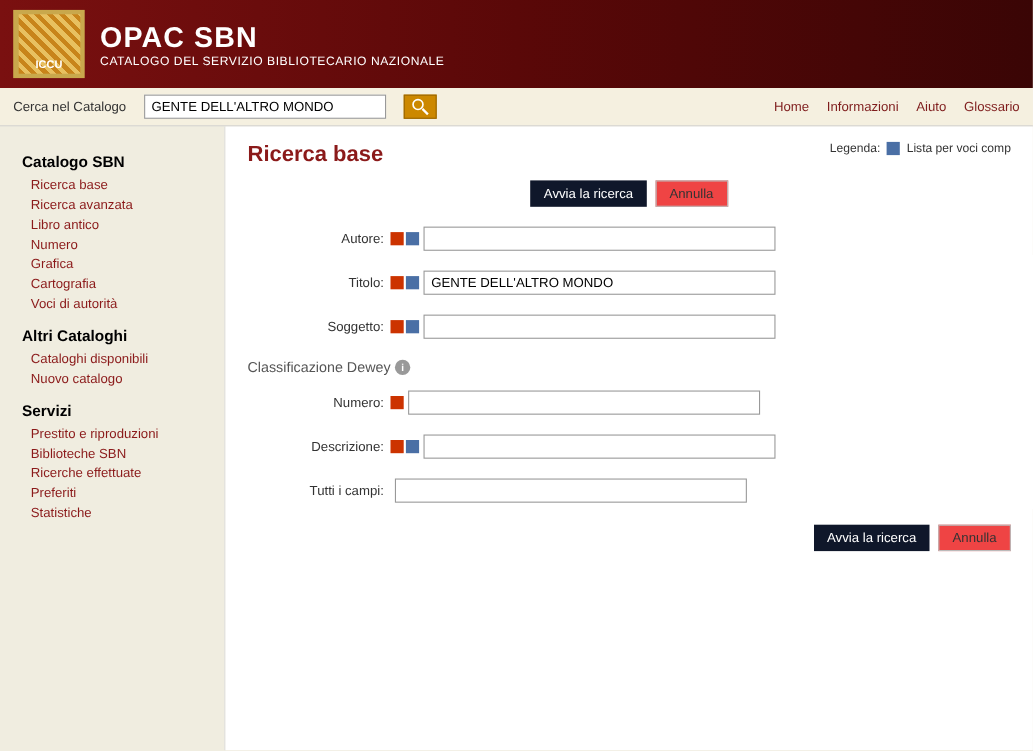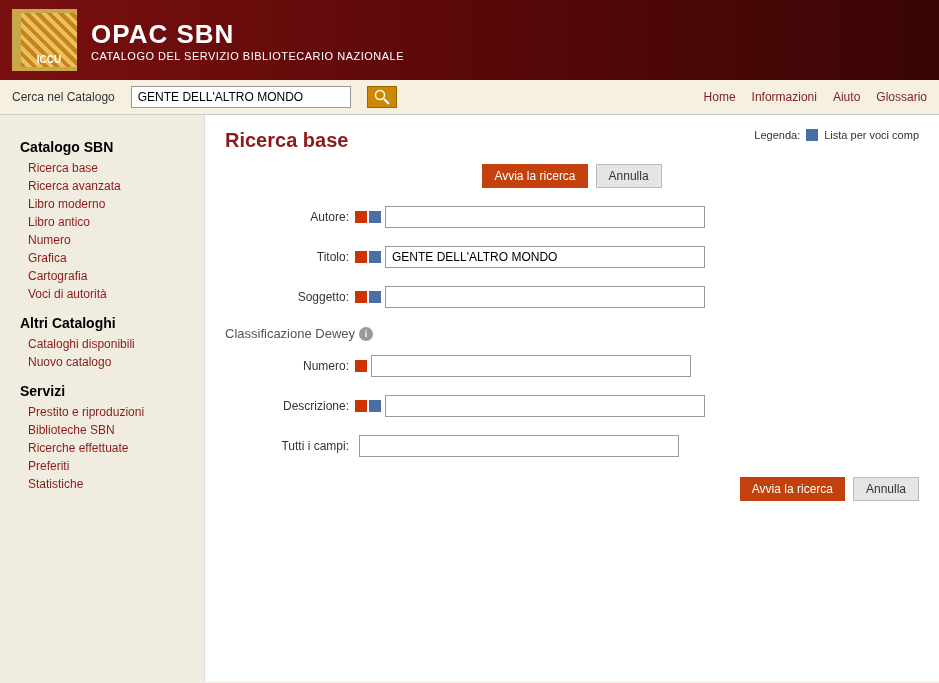--- a/index.html
+++ b/index.html
@@ -12,21 +12,21 @@
       align-items: center;
       padding: 8px 12px;
       height: 80px;
     }
     #logo-box {
       background: #c9a84c;
       width: 65px;
       height: 62px;
       display: flex;
       align-items: center;
-      justify-content: flex-end;
+      justify-content: center;
       margin-right: 14px;
       flex-shrink: 0;
     }
     #logo-img {
       width: 56px;
       height: 54px;
       background: repeating-linear-gradient(45deg, #c8841a, #c8841a 4px, #e8c060 4px, #e8c060 8px);
       position: relative;
     }
     #logo-text-iccu {
@@ -126,30 +126,30 @@
     }
     #legenda-box {
       width: 12px;
       height: 12px;
       background: #4a6fa5;
       display: inline-block;
     }
 
     
     .btn-search {
-      background: #c2410c;
+      background: #0f172a;
       color: #fff;
       border: none;
       padding: 4px 12px;
       font-size: 12px;
       cursor: pointer;
       margin-right: 4px;
     }
     .btn-cancel {
-      background: #e5e5e5;
+      background: #ef4444;
       color: #333;
       border: 1px solid #bbb;
       padding: 4px 12px;
       font-size: 12px;
       cursor: pointer;
     }
     .btn-row {
       display: flex;
       justify-content: center;
       gap: 4px;
@@ -252,21 +252,20 @@
     <span>Glossario</span>
   </div>
 </div>
 
 <div id="main-layout">
 
   <div id="sidebar">
     <div class="sidebar-section-title">Catalogo SBN</div>
     <span class="sidebar-item">Ricerca base</span>
     <span class="sidebar-item">Ricerca avanzata</span>
-    <span class="sidebar-item">Libro moderno</span>
     <span class="sidebar-item">Libro antico</span>
     <span class="sidebar-item">Numero</span>
     <span class="sidebar-item">Grafica</span>
     <span class="sidebar-item">Cartografia</span>
     <span class="sidebar-item">Voci di autorità</span>
 
     <div class="sidebar-section-title">Altri Cataloghi</div>
     <span class="sidebar-item">Cataloghi disponibili</span>
     <span class="sidebar-item">Nuovo catalogo</span>
 

